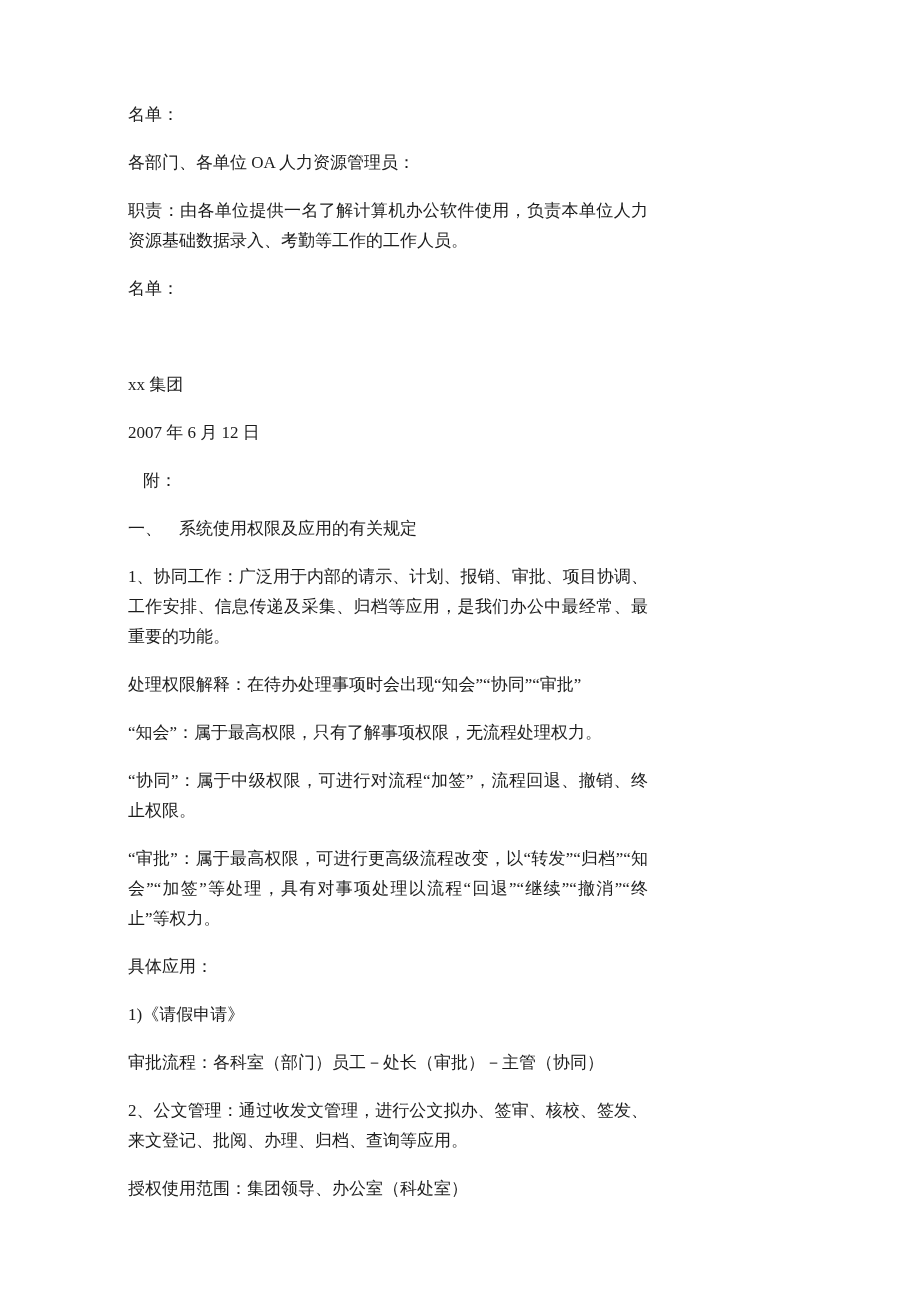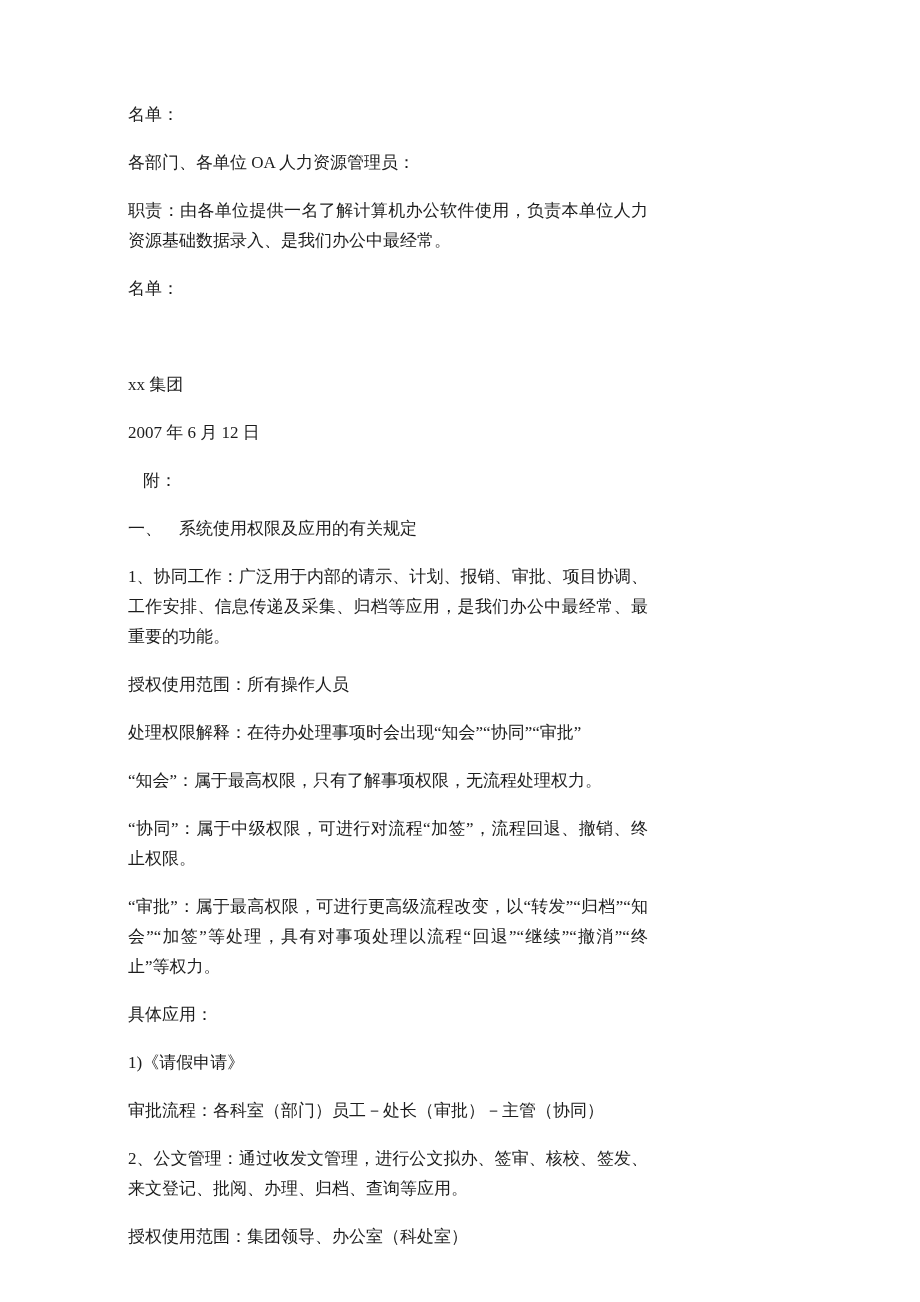--- a/index.html
+++ b/index.html
@@ -29,29 +29,28 @@
   .para.spacer { height: 30px; }
   .para.heading .tab { margin-left: 17px; font-family: Liberation Serif, serif; }
 </style>
 </head>
 <body>
 
 <div class="page" style="background: rgb(255, 255, 255); color: rgb(28, 28, 28);">
   <div>
       <p class="para normal">名单：</p>
       <p class="para normal">各部门、各单位 OA 人力资源管理员：</p>
-      <p class="para normal">职责：由各单位提供一名了解计算机办公软件使用，负责本单位人力资源基础数据录入、是我们办公中最经常。</p>
+      <p class="para normal">职责：由各单位提供一名了解计算机办公软件使用，负责本单位人力资源基础数据录入、考勤等工作的工作人员。</p>
       <p class="para normal">名单：</p>
       <p class="para spacer"></p>
       <p class="para center">xx 集团</p>
       <p class="para center">2007 年 6 月 12 日</p>
       <p class="para indent">附：</p>
       <p class="para heading"><span>一、</span><span class="tab">系统使用权限及应用的有关规定</span></p>
       <p class="para normal">1、协同工作：广泛用于内部的请示、计划、报销、审批、项目协调、工作安排、信息传递及采集、归档等应用，是我们办公中最经常、最重要的功能。</p>
-      <p class="para normal">授权使用范围：所有操作人员</p>
       <p class="para normal">处理权限解释：在待办处理事项时会出现“知会”“协同”“审批”</p>
       <p class="para normal">“知会”：属于最高权限，只有了解事项权限，无流程处理权力。</p>
       <p class="para normal">“协同”：属于中级权限，可进行对流程“加签”，流程回退、撤销、终止权限。</p>
       <p class="para normal">“审批”：属于最高权限，可进行更高级流程改变，以“转发”“归档”“知会”“加签”等处理，具有对事项处理以流程“回退”“继续”“撤消”“终止”等权力。</p>
       <p class="para normal">具体应用：</p>
       <p class="para normal">1)《请假申请》</p>
       <p class="para normal">审批流程：各科室（部门）员工－处长（审批）－主管（协同）</p>
       <p class="para normal">2、公文管理：通过收发文管理，进行公文拟办、签审、核校、签发、来文登记、批阅、办理、归档、查询等应用。</p>
       <p class="para normal">授权使用范围：集团领导、办公室（科处室）</p>
     </div>

